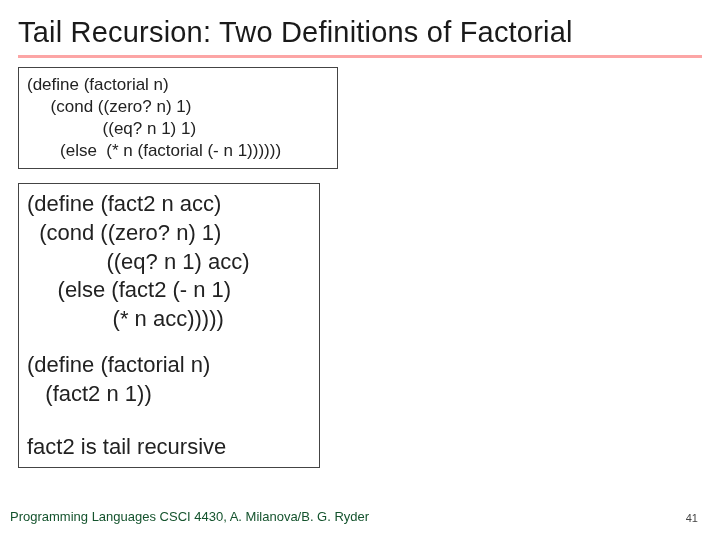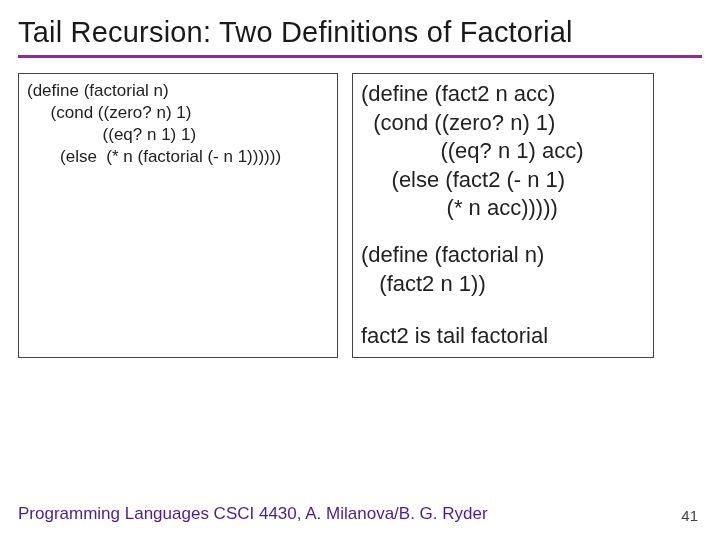--- a/index.html
+++ b/index.html
@@ -16,53 +16,53 @@
     width: 720px;
     height: 540px;
     position: relative;
     box-sizing: border-box;
     padding: 10px 18px 0 18px;
   }
   .title {
     font-size: 29px;
     color: #1a1a1a;
     padding: 6px 0 6px 0;
-    border-bottom: 3px solid #a21caf;
+    border-bottom: 3px solid #fca5a5;
     letter-spacing: 0.2px;
   }
   .columns {
     display: flex;
-    flex-direction: row;
+    flex-direction: column;
     gap: 14px;
-    margin-top: 15px;
+    margin-top: 9px;
   }
   .box {
     border: 1px solid #444;
     box-sizing: border-box;
     padding: 6px 8px 6px 8px;
   }
   .left  { width: 320px; font-size: 17px; line-height: 1.3; color:#222; }
   .right { width: 302px; font-size: 22px; line-height: 1.3; color:#222; }
   .code-block { white-space: pre; font-family: Arial, Helvetica, sans-serif; }
   .right .code-block { margin-bottom: 4px; }
   .right .sep { height: 14px; }
   .tail { margin-top: 6px; font-size: 22px; color:#222; }
   .tail .u { }
   .footer-left {
     position: absolute;
-    left: 18px;
+    left: 10px;
     bottom: 16px;
-    font-size: 17px;
-    color: #4c1d95;
+    font-size: 13px;
+    color: #14532d;
   }
   .footer-right {
     position: absolute;
     right: 22px;
     bottom: 16px;
-    font-size: 15px;
+    font-size: 11px;
     color: #444;
   }
 </style>
 </head>
 <body>
 
 <div class="slide">
 
   <div class="title">Tail Recursion: Two Definitions of Factorial</div>
 
@@ -79,21 +79,21 @@
       <div class="code-block">(define (fact2 n acc)
   (cond ((zero? n) 1)
              ((eq? n 1) acc)
      (else (fact2 (- n 1)
               (* n acc)))))</div>
       <div class="sep"></div>
       <div class="code-block">(define (factorial n)
    (fact2 n 1))</div>
       <div class="sep"></div>
       <div class="tail">
-        <span class="u">fact2</span><span> is tail factorial</span>
+        <span class="u">fact2</span><span> is tail recursive</span>
       </div>
     </div>
 
   </div>
 
   <div class="footer-left">Programming Languages CSCI 4430, A. Milanova/B. G. Ryder</div>
   <div class="footer-right">41</div>
 
 </div>
 

